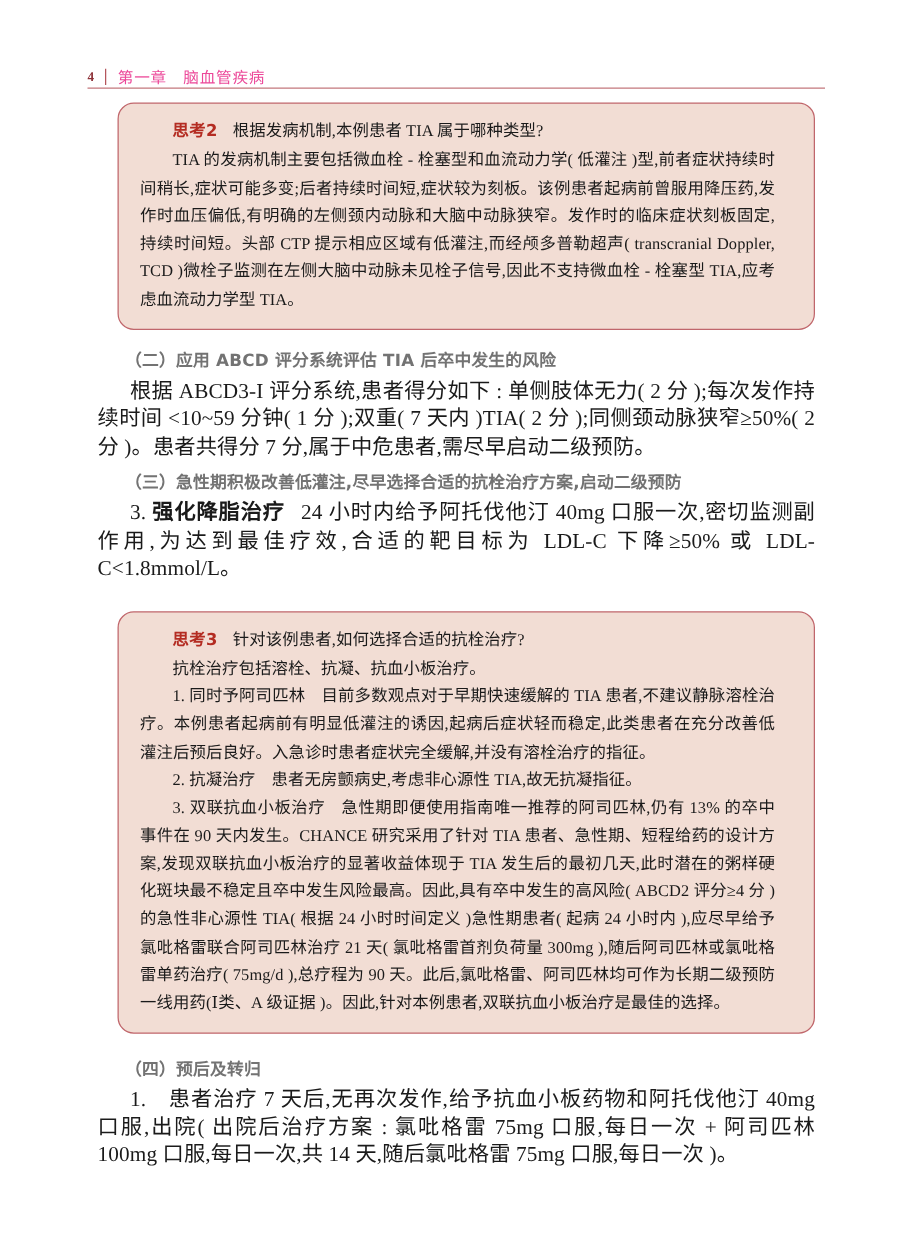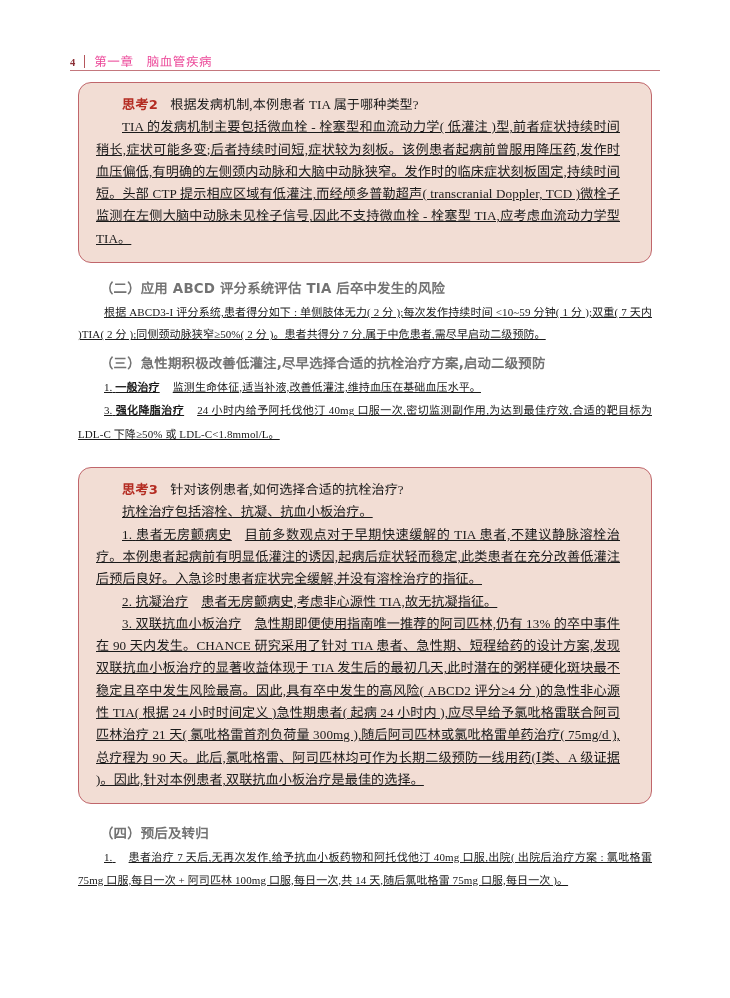--- a/index.html
+++ b/index.html
@@ -73,38 +73,38 @@
   
   .content {
     position: absolute;
     left: 78px;
     top: 82px;
     width: 574px;
   }
 
   p {
     margin: 0;
-    font-size: 11px;
+    font-size: 17px;
     line-height: 22.4px;
     text-align: justify;
     text-justify: inter-ideograph;
     letter-spacing: 0.1px;
   }
   .indent {
     text-indent: 26px;
-    text-decoration: underline;
   }
 
   
   .thinkbox {
     background: #f2ddd4;
     border: 1.3px solid #c0666b;
     border-radius: 13px;
     padding: 11px 31px 12px 17px;
     box-sizing: border-box;
+    margin-left: 16px;
   }
   .thinkbox p {
     font-size: 13.1px;
     line-height: 22.3px;
   }
   .think-head {
     text-indent: 26px;
   }
   .think-label {
     color: #b42c22;
@@ -164,42 +164,38 @@
 
     <div class="sp-14"></div>
 
     <p class="redhead">（二）应用 ABCD 评分系统评估 TIA 后卒中发生的风险</p>
     <p class="indent">根据 ABCD3-I 评分系统,患者得分如下 : 单侧肢体无力( 2 分 );每次发作持续时间 &lt;10~59 分钟( 1 分 );双重( 7 天内 )TIA( 2 分 );同侧颈动脉狭窄≥50%( 2 分 )。患者共得分 7 分,属于中危患者,需尽早启动二级预防。</p>
 
     <div class="sp-6"></div>
 
     <p class="redhead">（三）急性期积极改善低灌注,尽早选择合适的抗栓治疗方案,启动二级预防</p>
 
-    <p class="indent">
-      <span>1.</span>
-      <span class="item-label">一般治疗</span><span class="item-gap">监测生命体征,适当补液,改善低灌注,维持血压在基础血压水平。</span>
-    </p>
 
 
     <p class="indent">
       <span>3.</span>
       <span class="item-label">强化降脂治疗</span><span class="item-gap">24 小时内给予阿托伐他汀 40mg 口服一次,密切监测副作用,为达到最佳疗效,合适的靶目标为 LDL-C 下降≥50% 或 LDL-C&lt;1.8mmol/L。</span>
     </p>
 
     <div class="sp-22"></div>
 
     <div class="thinkbox">
       <p class="think-head">
         <span class="think-label">思考3</span><span class="think-q">针对该例患者,如何选择合适的抗栓治疗?</span>
       </p>
       <p class="indent">抗栓治疗包括溶栓、抗凝、抗血小板治疗。</p>
 
       <p class="indent">
         <span>1.</span>
-        <span>患者无房颤病史</span><span class="item-gap">目前多数观点对于早期快速缓解的 TIA 患者,不建议静脉溶栓治疗。本例患者起病前有明显低灌注的诱因,起病后症状轻而稳定,此类患者在充分改善低灌注后预后良好。入急诊时患者症状完全缓解,并没有溶栓治疗的指征。</span>
+        <span>同时予阿司匹林</span><span class="item-gap">目前多数观点对于早期快速缓解的 TIA 患者,不建议静脉溶栓治疗。本例患者起病前有明显低灌注的诱因,起病后症状轻而稳定,此类患者在充分改善低灌注后预后良好。入急诊时患者症状完全缓解,并没有溶栓治疗的指征。</span>
       </p>
 
       <p class="indent">
         <span>2.</span>
         <span>抗凝治疗</span><span class="item-gap">患者无房颤病史,考虑非心源性 TIA,故无抗凝指征。</span>
       </p>
 
       <p class="indent">
         <span>3.</span>
         <span>双联抗血小板治疗</span><span class="item-gap">急性期即便使用指南唯一推荐的阿司匹林,仍有 13% 的卒中事件在 90 天内发生。CHANCE 研究采用了针对 TIA 患者、急性期、短程给药的设计方案,发现双联抗血小板治疗的显著收益体现于 TIA 发生后的最初几天,此时潜在的粥样硬化斑块最不稳定且卒中发生风险最高。因此,具有卒中发生的高风险( ABCD2 评分≥4 分 )的急性非心源性 TIA( 根据 24 小时时间定义 )急性期患者( 起病 24 小时内 ),应尽早给予氯吡格雷联合阿司匹林治疗 21 天( 氯吡格雷首剂负荷量 300mg ),随后阿司匹林或氯吡格雷单药治疗( 75mg/d ),总疗程为 90 天。此后,氯吡格雷、阿司匹林均可作为长期二级预防一线用药(Ⅰ类、A 级证据 )。因此,针对本例患者,双联抗血小板治疗是最佳的选择。</span>

